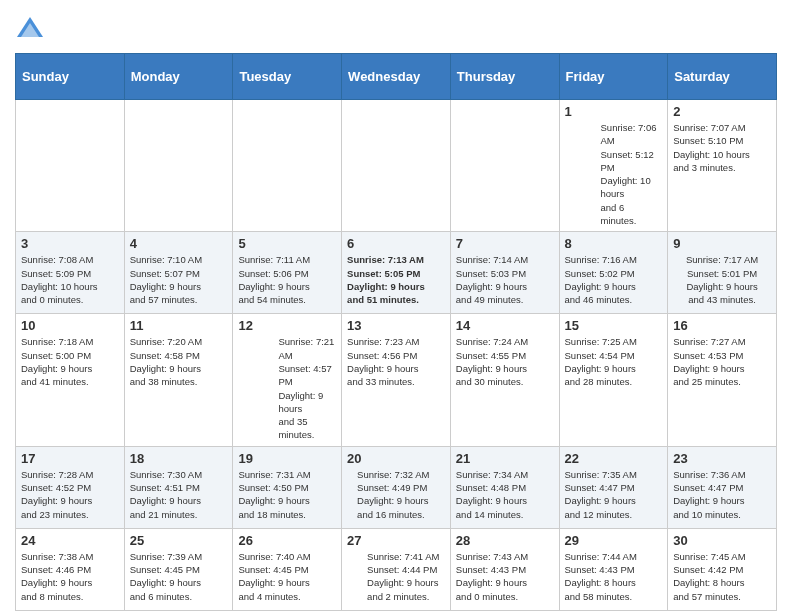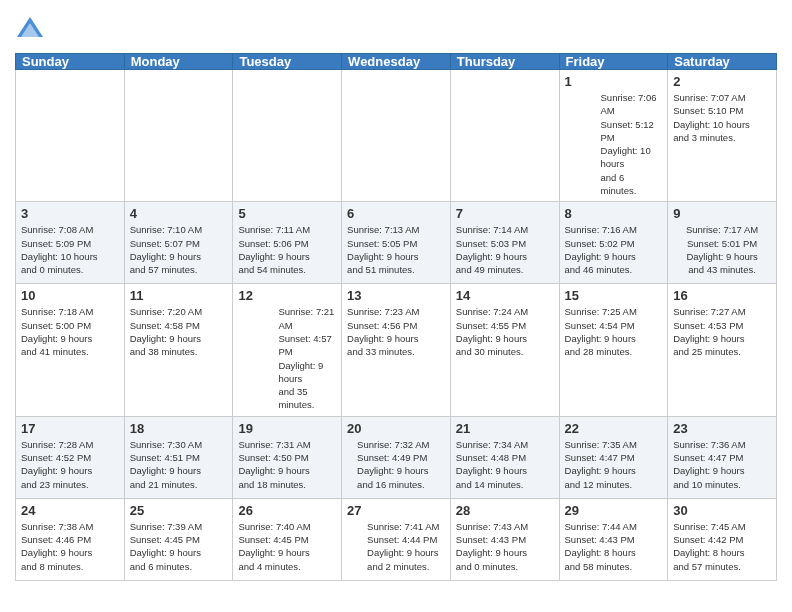--- a/index.html
+++ b/index.html
@@ -59,21 +59,21 @@
     }
     table {
       width: 100%;
       border-collapse: collapse;
       table-layout: fixed;
     }
     th {
       background-color: #3a7abf;
       color: #fff;
       text-align: left;
-      padding: 0 6px;
+      padding: 15px 6px;
       font-size: 13px;
       font-weight: bold;
       border: 1px solid #2d6aa0;
     }
     td {
       border: 1px solid #ccc;
       vertical-align: top;
       padding: 4px 5px;
       font-size: 10px;
       color: #333;
@@ -169,21 +169,21 @@
           </td>
           <td>
             <span class="day-num">5</span>
             <div class="day-info" style="white-space: pre-line;">Sunrise: 7:11 AM
 Sunset: 5:06 PM
 Daylight: 9 hours
 and 54 minutes.</div>
           </td>
           <td>
             <span class="day-num">6</span>
-            <div class="day-info" style="white-space: pre-line;">Sunrise: 7:13 AM
+            <div class="day-info" style="white-space: pre-line; font-weight: bold;">Sunrise: 7:13 AM
 Sunset: 5:05 PM
 Daylight: 9 hours
 and 51 minutes.</div>
           </td>
           <td>
             <span class="day-num">7</span>
             <div class="day-info" style="white-space: pre-line;">Sunrise: 7:14 AM
 Sunset: 5:03 PM
 Daylight: 9 hours
 and 49 minutes.</div>

